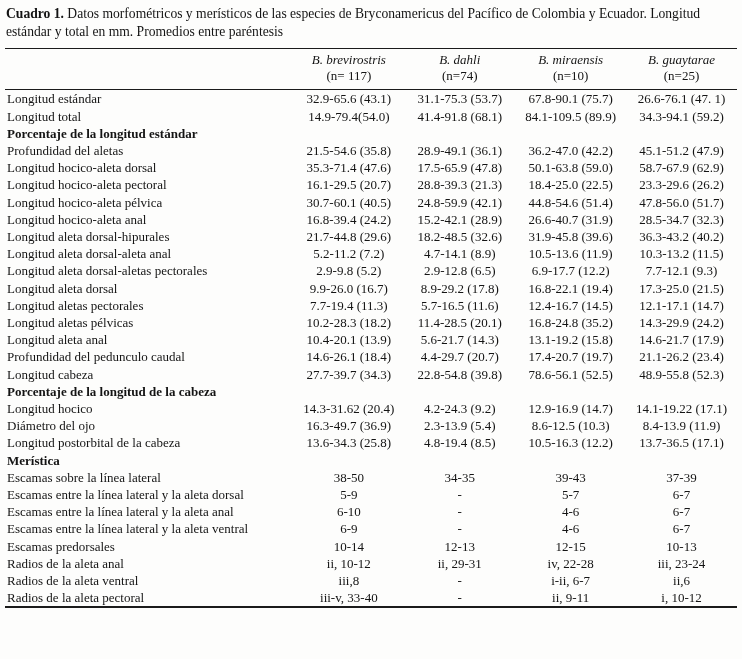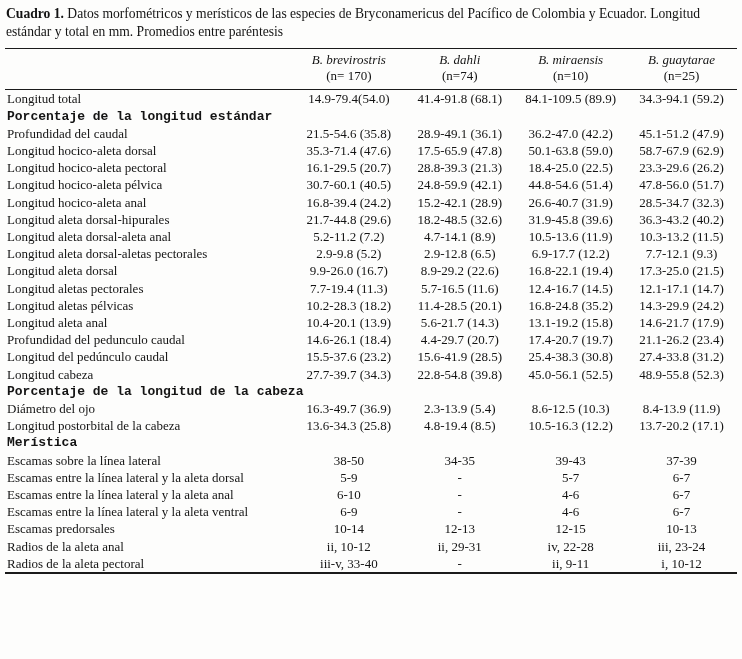--- a/index.html
+++ b/index.html
@@ -44,21 +44,21 @@
   thead th .species { font-style: italic; }
 
   tbody td {
     line-height: 17.2px;
     padding: 0 2px;
     white-space: nowrap;
     overflow: hidden;
   }
   td.label { text-align: left; }
   td.value { text-align: center; }
-  tr.section-row td { font-weight: bold; font-family: Liberation Mono, monospace; }
+  tr.section-row td { font-weight: bold; }
 </style>
 </head>
 <body>
 
 <div class="page">
 
   <p class="caption">
     <span class="cap-label">Cuadro 1.</span>
     <span>Datos morfométricos y merísticos de las especies de</span>
     <span class="italic">Bryconamericus</span>
@@ -71,49 +71,56 @@
       <col class="c-val">
       <col class="c-val">
       <col class="c-val">
       <col class="c-val">
     </colgroup>
     <thead>
       <tr>
         <th></th>
         <th>
           <span class="species">B. brevirostris</span><br>
-          <span class="n">(n= 170)</span>
+          <span class="n">(n= 117)</span>
         </th>
         <th>
           <span class="species">B. dahli</span><br>
           <span class="n">(n=74)</span>
         </th>
         <th>
           <span class="species">B. miraensis</span><br>
           <span class="n">(n=10)</span>
         </th>
         <th>
           <span class="species">B. guaytarae</span><br>
           <span class="n">(n=25)</span>
         </th>
       </tr>
     </thead>
     <tbody id="table-body">
         <tr class="data-row">
+          <td class="label">Longitud estándar</td>
+          <td class="value">32.9-65.6 (43.1)</td>
+          <td class="value">31.1-75.3 (53.7)</td>
+          <td class="value">67.8-90.1 (75.7)</td>
+          <td class="value">26.6-76.1 (47. 1)</td>
+        </tr>
+        <tr class="data-row">
           <td class="label">Longitud total</td>
           <td class="value">14.9-79.4(54.0)</td>
           <td class="value">41.4-91.8 (68.1)</td>
           <td class="value">84.1-109.5 (89.9)</td>
           <td class="value">34.3-94.1 (59.2)</td>
         </tr>
         <tr class="section-row">
           <td colspan="5" class="label">Porcentaje de la longitud estándar</td>
         </tr>
         <tr class="data-row">
-          <td class="label">Profundidad del caudal</td>
+          <td class="label">Profundidad del aletas</td>
           <td class="value">21.5-54.6 (35.8)</td>
           <td class="value">28.9-49.1 (36.1)</td>
           <td class="value">36.2-47.0 (42.2)</td>
           <td class="value">45.1-51.2 (47.9)</td>
         </tr>
         <tr class="data-row">
           <td class="label">Longitud hocico-aleta dorsal</td>
           <td class="value">35.3-71.4 (47.6)</td>
           <td class="value">17.5-65.9 (47.8)</td>
           <td class="value">50.1-63.8 (59.0)</td>
@@ -157,21 +164,21 @@
         <tr class="data-row">
           <td class="label">Longitud aleta dorsal-aletas pectorales</td>
           <td class="value">2.9-9.8 (5.2)</td>
           <td class="value">2.9-12.8 (6.5)</td>
           <td class="value">6.9-17.7 (12.2)</td>
           <td class="value">7.7-12.1 (9.3)</td>
         </tr>
         <tr class="data-row">
           <td class="label">Longitud aleta dorsal</td>
           <td class="value">9.9-26.0 (16.7)</td>
-          <td class="value">8.9-29.2 (22.6)</td>
+          <td class="value">8.9-29.2 (17.8)</td>
           <td class="value">16.8-22.1 (19.4)</td>
           <td class="value">17.3-25.0 (21.5)</td>
         </tr>
         <tr class="data-row">
           <td class="label">Longitud aletas pectorales</td>
           <td class="value">7.7-19.4 (11.3)</td>
           <td class="value">5.7-16.5 (11.6)</td>
           <td class="value">12.4-16.7 (14.5)</td>
           <td class="value">12.1-17.1 (14.7)</td>
         </tr>
@@ -190,49 +197,49 @@
           <td class="value">14.6-21.7 (17.9)</td>
         </tr>
         <tr class="data-row">
           <td class="label">Profundidad del pedunculo caudal</td>
           <td class="value">14.6-26.1 (18.4)</td>
           <td class="value">4.4-29.7 (20.7)</td>
           <td class="value">17.4-20.7 (19.7)</td>
           <td class="value">21.1-26.2 (23.4)</td>
         </tr>
         <tr class="data-row">
-          <td class="label">Longitud del pedúnculo caudal</td>
-          <td class="value">15.5-37.6 (23.2)</td>
-          <td class="value">15.6-41.9 (28.5)</td>
-          <td class="value">25.4-38.3 (30.8)</td>
-          <td class="value">27.4-33.8 (31.2)</td>
-        </tr>
-        <tr class="data-row">
           <td class="label">Longitud cabeza</td>
           <td class="value">27.7-39.7 (34.3)</td>
           <td class="value">22.8-54.8 (39.8)</td>
-          <td class="value">45.0-56.1 (52.5)</td>
+          <td class="value">78.6-56.1 (52.5)</td>
           <td class="value">48.9-55.8 (52.3)</td>
         </tr>
         <tr class="section-row">
           <td colspan="5" class="label">Porcentaje de la longitud de la cabeza</td>
+        </tr>
+        <tr class="data-row">
+          <td class="label">Longitud hocico</td>
+          <td class="value">14.3-31.62 (20.4)</td>
+          <td class="value">4.2-24.3 (9.2)</td>
+          <td class="value">12.9-16.9 (14.7)</td>
+          <td class="value">14.1-19.22 (17.1)</td>
         </tr>
         <tr class="data-row">
           <td class="label">Diámetro del ojo</td>
           <td class="value">16.3-49.7 (36.9)</td>
           <td class="value">2.3-13.9 (5.4)</td>
           <td class="value">8.6-12.5 (10.3)</td>
           <td class="value">8.4-13.9 (11.9)</td>
         </tr>
         <tr class="data-row">
           <td class="label">Longitud postorbital de la cabeza</td>
           <td class="value">13.6-34.3 (25.8)</td>
           <td class="value">4.8-19.4 (8.5)</td>
           <td class="value">10.5-16.3 (12.2)</td>
-          <td class="value">13.7-20.2 (17.1)</td>
+          <td class="value">13.7-36.5 (17.1)</td>
         </tr>
         <tr class="section-row">
           <td colspan="5" class="label">Merística</td>
         </tr>
         <tr class="data-row">
           <td class="label">Escamas sobre la línea lateral</td>
           <td class="value">38-50</td>
           <td class="value">34-35</td>
           <td class="value">39-43</td>
           <td class="value">37-39</td>
@@ -266,20 +273,27 @@
           <td class="value">10-13</td>
         </tr>
         <tr class="data-row">
           <td class="label">Radios de la aleta anal</td>
           <td class="value">ii, 10-12</td>
           <td class="value">ii, 29-31</td>
           <td class="value">iv, 22-28</td>
           <td class="value">iii, 23-24</td>
         </tr>
         <tr class="data-row">
+          <td class="label">Radios de la aleta ventral</td>
+          <td class="value">iii,8</td>
+          <td class="value">-</td>
+          <td class="value">i-ii, 6-7</td>
+          <td class="value">ii,6</td>
+        </tr>
+        <tr class="data-row">
           <td class="label">Radios de la aleta pectoral</td>
           <td class="value">iii-v, 33-40</td>
           <td class="value">-</td>
           <td class="value">ii, 9-11</td>
           <td class="value">i, 10-12</td>
         </tr>
       </tbody>
   </table>
 
 </div>

